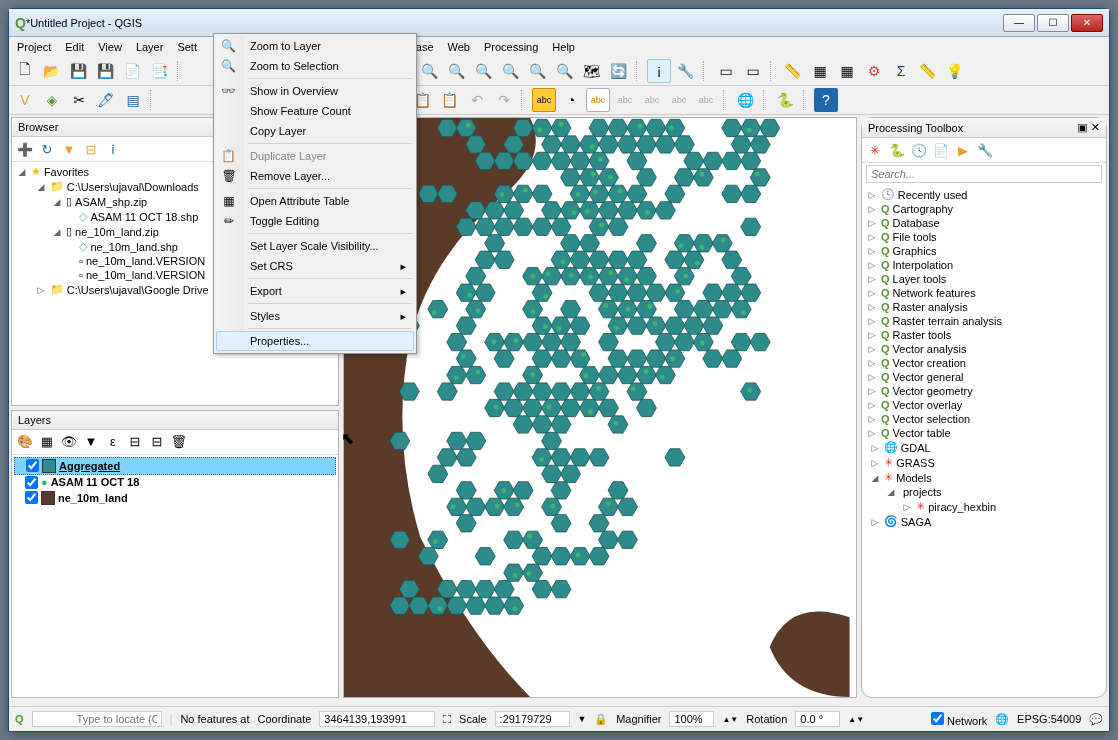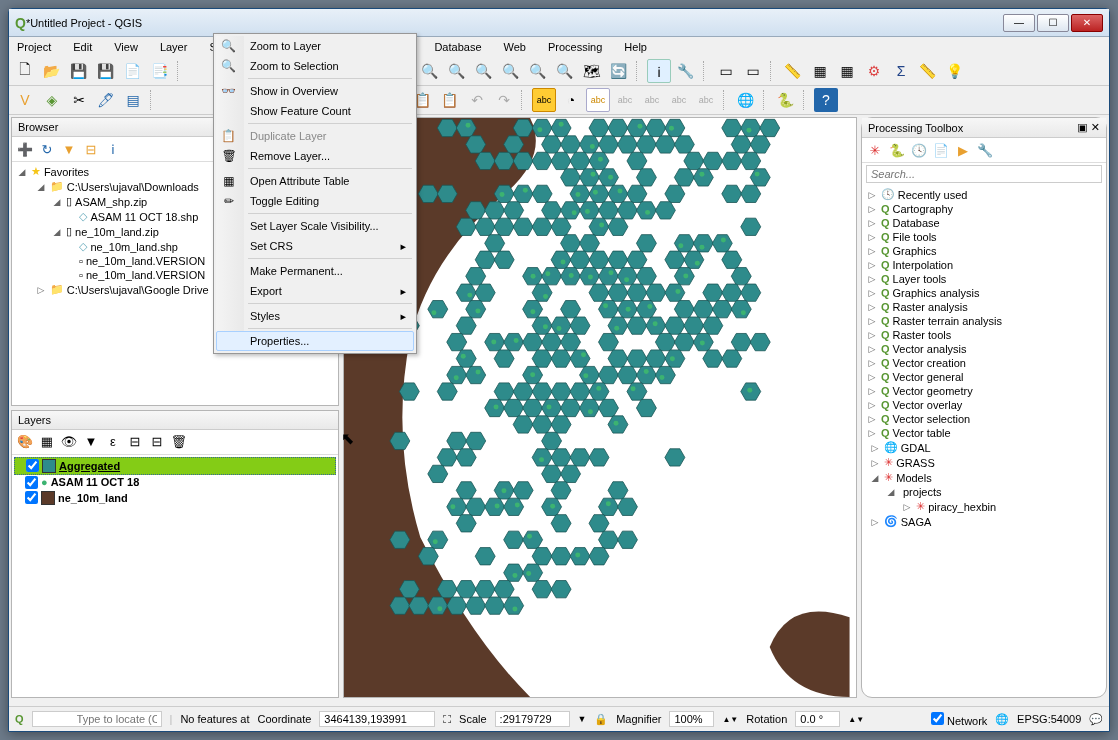--- a/index.html
+++ b/index.html
@@ -5,38 +5,38 @@
 * { box-sizing: border-box; margin: 0; padding: 0; font-family: "Segoe UI", Tahoma, sans-serif; font-size: 11px; }
 body { background: #6c7a89; width: 1118px; height: 740px; overflow: hidden; }
 
 .win { position: absolute; top: 8px; left: 8px; width: 1102px; height: 724px; background: #f0f0f0; border: 1px solid #1a4a7a; border-radius: 4px 4px 0 0; box-shadow: 0 2px 12px rgba(0,0,0,.4); }
 .titlebar { background: linear-gradient(to bottom,#e8f0f8,#d0e0f0); height: 28px; display: flex; align-items: center; padding: 0 6px; border-bottom: 1px solid #9ab; }
 .qicon { color: #589632; font-weight: 900; font-size: 14px; }
 .winbtns { margin-left: auto; display: flex; gap: 2px; }
 .winbtn { width: 32px; height: 18px; display: flex; align-items: center; justify-content: center; border: 1px solid #889; border-radius: 2px; background: linear-gradient(#fff,#dde6f0); font-size: 10px; }
 .winbtn.close { background: linear-gradient(#d66,#b22); color: #fff; border-color: #800; }
 
-.menubar { padding: 4px 8px; display: flex; gap: 22px; border-bottom: 0px solid #ccc; }
+.menubar { padding: 4px 8px; display: flex; gap: 14px; border-bottom: 0px solid #ccc; }
 .menubar span { cursor: default; }
 
 .toolbar { padding: 2px 4px; display: flex; align-items: center; gap: 3px; border-bottom: 1px solid #ccc; background: #f0f0f0; }
 .tbtn { width: 24px; height: 24px; display: flex; align-items: center; justify-content: center; border: 1px solid transparent; border-radius: 2px; font-size: 14px; }
 .tsep { width: 6px; height: 20px; border-left: 1px dotted #aaa; margin: 0 2px; }
 
 .body { display: flex; height: calc(100% - 28px - 24px - 30px - 30px - 25px); }
 
 .panel { border: 1px solid #b5b5b5; background: #fff; margin: 2px; display: flex; flex-direction: column; }
 .panel-head { background: linear-gradient(#f7f7f7,#e9e9e9); border-bottom: 1px solid #ccc; padding: 3px 6px; font-weight: normal; }
 .panel-tb { padding: 3px 4px; border-bottom: 1px solid #ddd; display: flex; gap: 4px; }
 .ptbtn { width: 18px; height: 18px; display: flex; align-items: center; justify-content: center; font-size: 13px; }
 
 .tree { flex: 1; overflow: hidden; padding: 2px; }
 .tree-item { display: flex; align-items: center; gap: 3px; padding: 1px 2px; white-space: nowrap; }
 .tree-item .tw { width: 12px; text-align: center; color: #666; font-size: 9px; }
-.tree-item.sel { background: #84cc16; border: 1px dotted #369; }
+.tree-item.sel { background: #7dd3fc; border: 1px dotted #369; }
 .tree-item .chk { width: 13px; height: 13px; }
 .indent { display: inline-block; }
 
 .left { width: 332px; display: flex; flex-direction: column; }
 .leftpanel { height: 50%; }
 
 .canvas { flex: 1; position: relative; background: #fff; margin: 2px; border: 1px solid #b5b5b5; overflow: hidden; }
 .canvas svg { position: absolute; top:0; left:0; width:100%; height:100%; }
 
 .right { width: 250px; display: flex; flex-direction: column; }
@@ -629,21 +629,21 @@
               <span>Interpolation</span>
             </div>
             <div class="tree-item">
               <span class="tw">▷</span>
               <span class="qg">Q</span> 
               <span>Layer tools</span>
             </div>
             <div class="tree-item">
               <span class="tw">▷</span>
               <span class="qg">Q</span> 
-              <span>Graphics analysis</span>
+              <span>Network features</span>
             </div>
             <div class="tree-item">
               <span class="tw">▷</span>
               <span class="qg">Q</span> 
               <span>Raster analysis</span>
             </div>
             <div class="tree-item">
               <span class="tw">▷</span>
               <span class="qg">Q</span> 
               <span>Raster terrain analysis</span>
@@ -730,31 +730,31 @@
   </div>
 
   <div class="ctxmenu">
     <div class="ctx-left"></div>
     <div id="ctx-items">
         <div class="ctxitem"><span class="ic">🔍</span><span>Zoom to Layer</span></div>
         <div class="ctxitem"><span class="ic">🔍</span><span>Zoom to Selection</span></div>
         <div class="ctxsep"></div>
         <div class="ctxitem"><span class="ic">👓</span><span>Show in Overview</span></div>
         <div class="ctxitem"><span>Show Feature Count</span></div>
+        <div class="ctxitem"><span>Copy Layer</span></div>
         <div class="ctxsep"></div>
         <div class="ctxitem dis"><span class="ic">📋</span><span>Duplicate Layer</span></div>
         <div class="ctxitem"><span class="ic">🗑</span><span>Remove Layer...</span></div>
         <div class="ctxsep"></div>
         <div class="ctxitem"><span class="ic">▦</span><span>Open Attribute Table</span></div>
         <div class="ctxitem"><span class="ic">✏</span><span>Toggle Editing</span></div>
         <div class="ctxsep"></div>
         <div class="ctxitem"><span>Set Layer Scale Visibility...</span></div>
         <div class="ctxitem"><span>Set CRS</span><span class="arr">▸</span></div>
         <div class="ctxsep"></div>
-        <div class="ctxitem"><span>Make Permanent...</span></div>
         <div class="ctxitem"><span>Export</span><span class="arr">▸</span></div>
         <div class="ctxsep"></div>
         <div class="ctxitem"><span>Styles</span><span class="arr">▸</span></div>
         <div class="ctxsep"></div>
         <div class="ctxitem hov"><span>Properties...</span></div>
       </div>
   </div>
   <div class="cursor">⬉</div>
 
   <div class="status">

